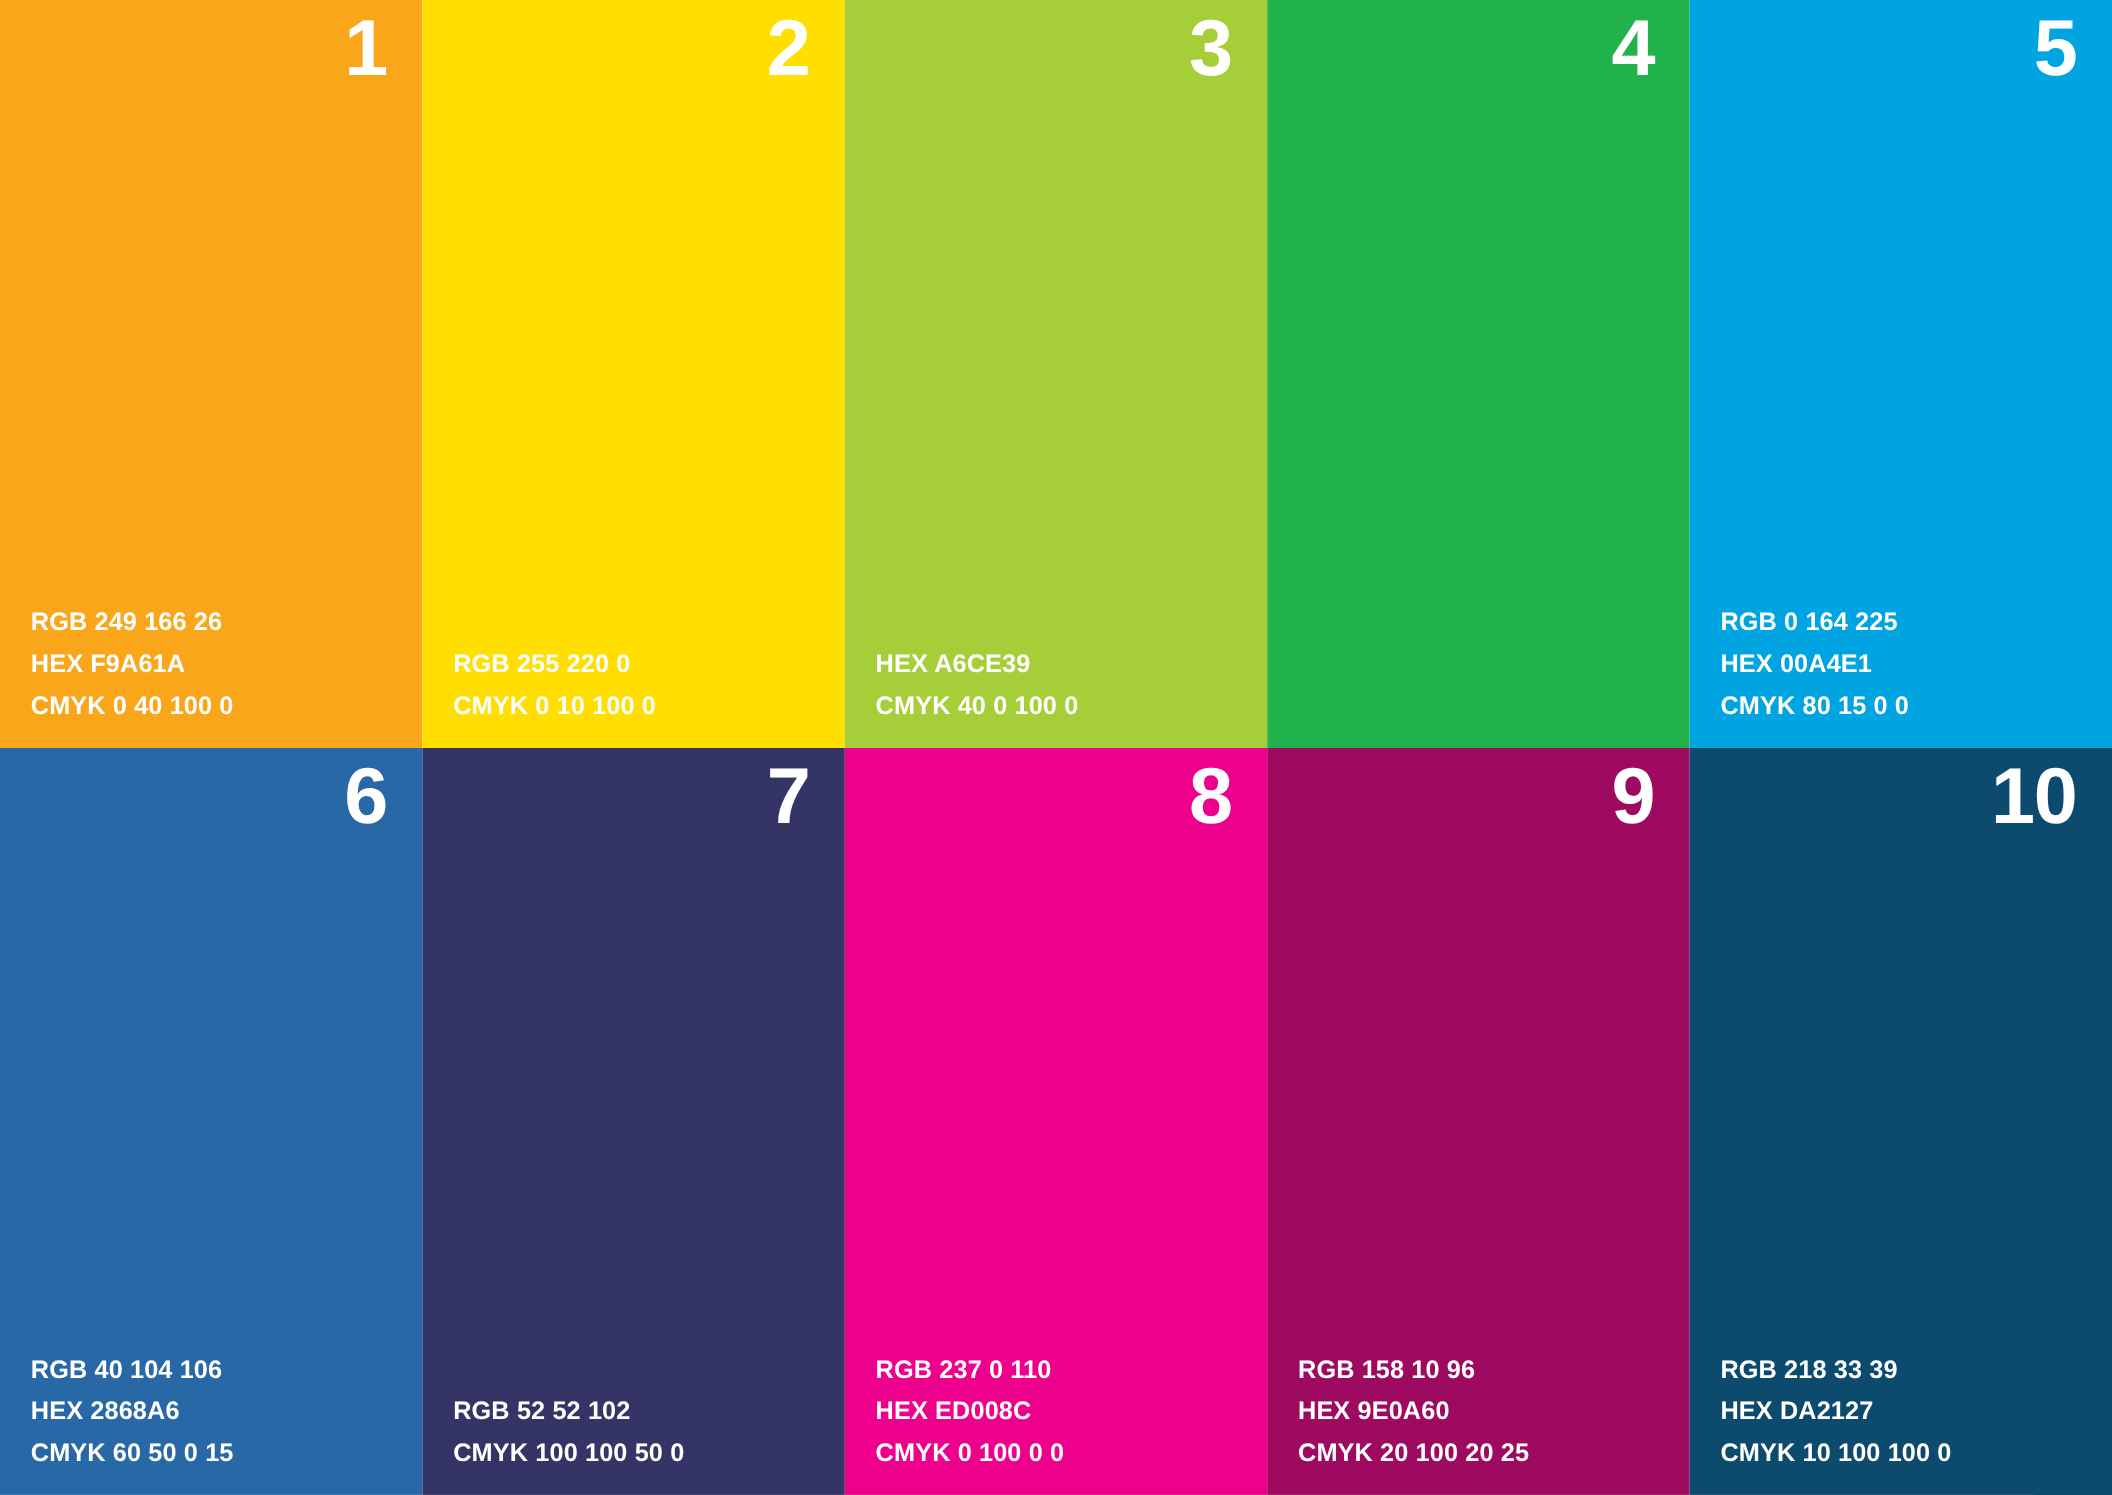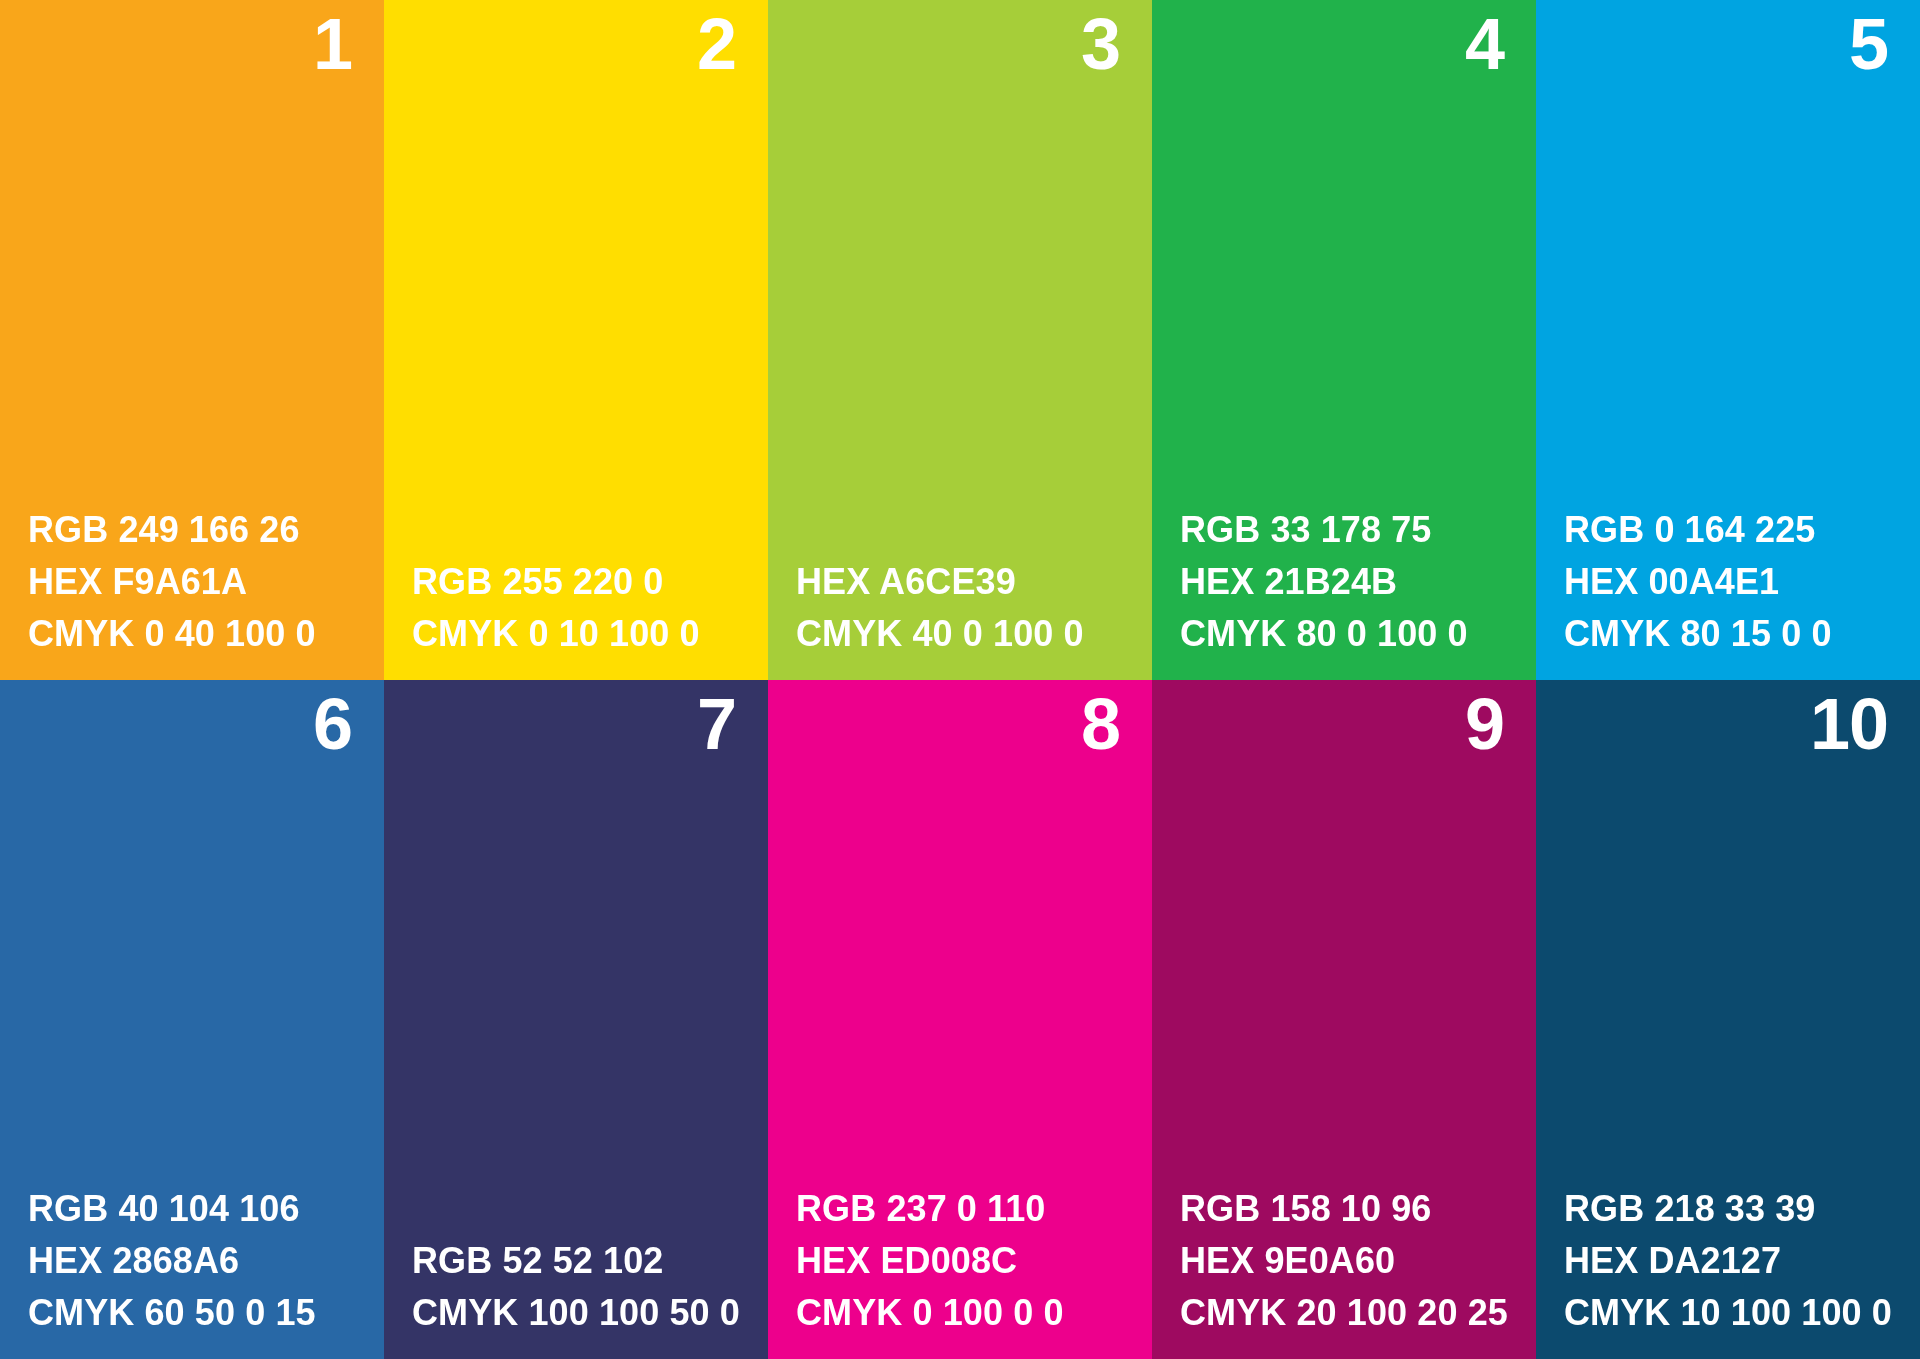--- a/index.html
+++ b/index.html
@@ -53,21 +53,21 @@
   }
 
   .swatch-specs {
     padding: 0 0 26px 28px;
     display: flex;
     flex-direction: column;
     gap: 13px;
   }
 
   .spec-line {
-    font-size: 36px;
+    font-size: 23px;
     font-weight: bold;
     line-height: 1.08;
     color: #ffffff;
     letter-spacing: 0.1px;
     white-space: nowrap;
   }
 </style>
 </head>
 <body>
 
@@ -95,25 +95,20 @@
     <div class="swatch" style="background-color: rgb(166, 206, 57);">
       <div class="swatch-number">3</div>
       <div class="swatch-specs">
         <div class="spec-line">HEX A6CE39</div>
         <div class="spec-line">CMYK 40 0 100 0</div>
       </div>
     </div>
 
     <div class="swatch" style="background-color: rgb(33, 178, 75);">
       <div class="swatch-number">4</div>
-      <div class="swatch-specs">
-        <div class="spec-line">RGB 33 178 75</div>
-        <div class="spec-line">HEX 21B24B</div>
-        <div class="spec-line">CMYK 80 0 100 0</div>
-      </div>
     </div>
 
     <div class="swatch" style="background-color: rgb(0, 164, 225);">
       <div class="swatch-number">5</div>
       <div class="swatch-specs">
         <div class="spec-line">RGB 0 164 225</div>
         <div class="spec-line">HEX 00A4E1</div>
         <div class="spec-line">CMYK 80 15 0 0</div>
       </div>
     </div>

